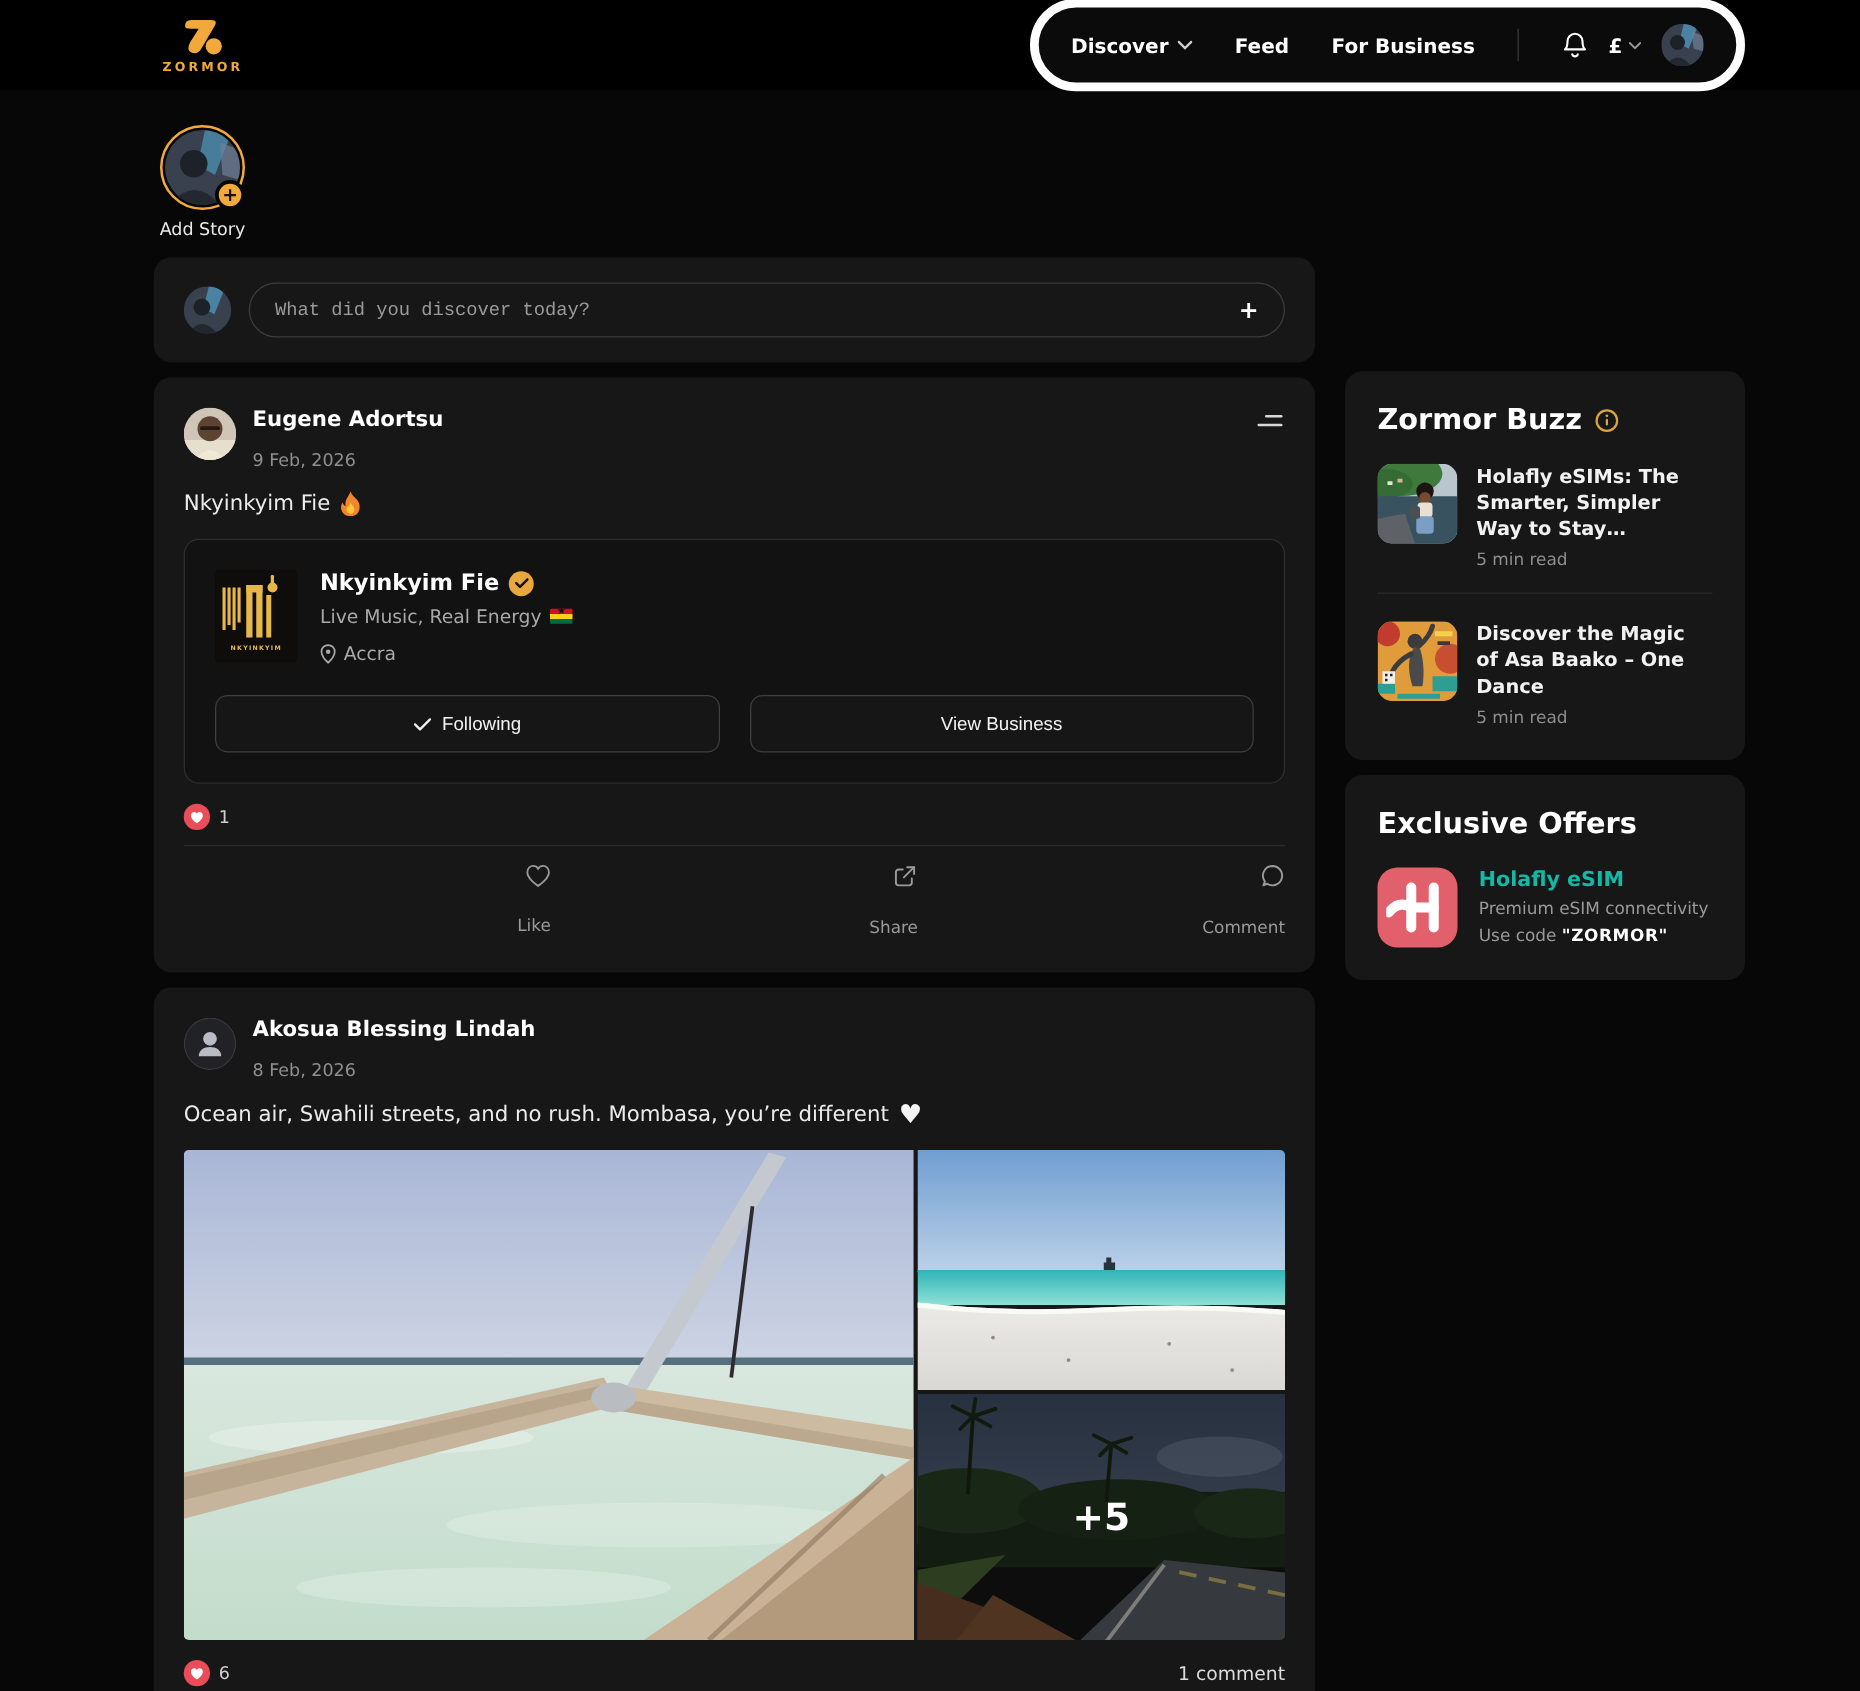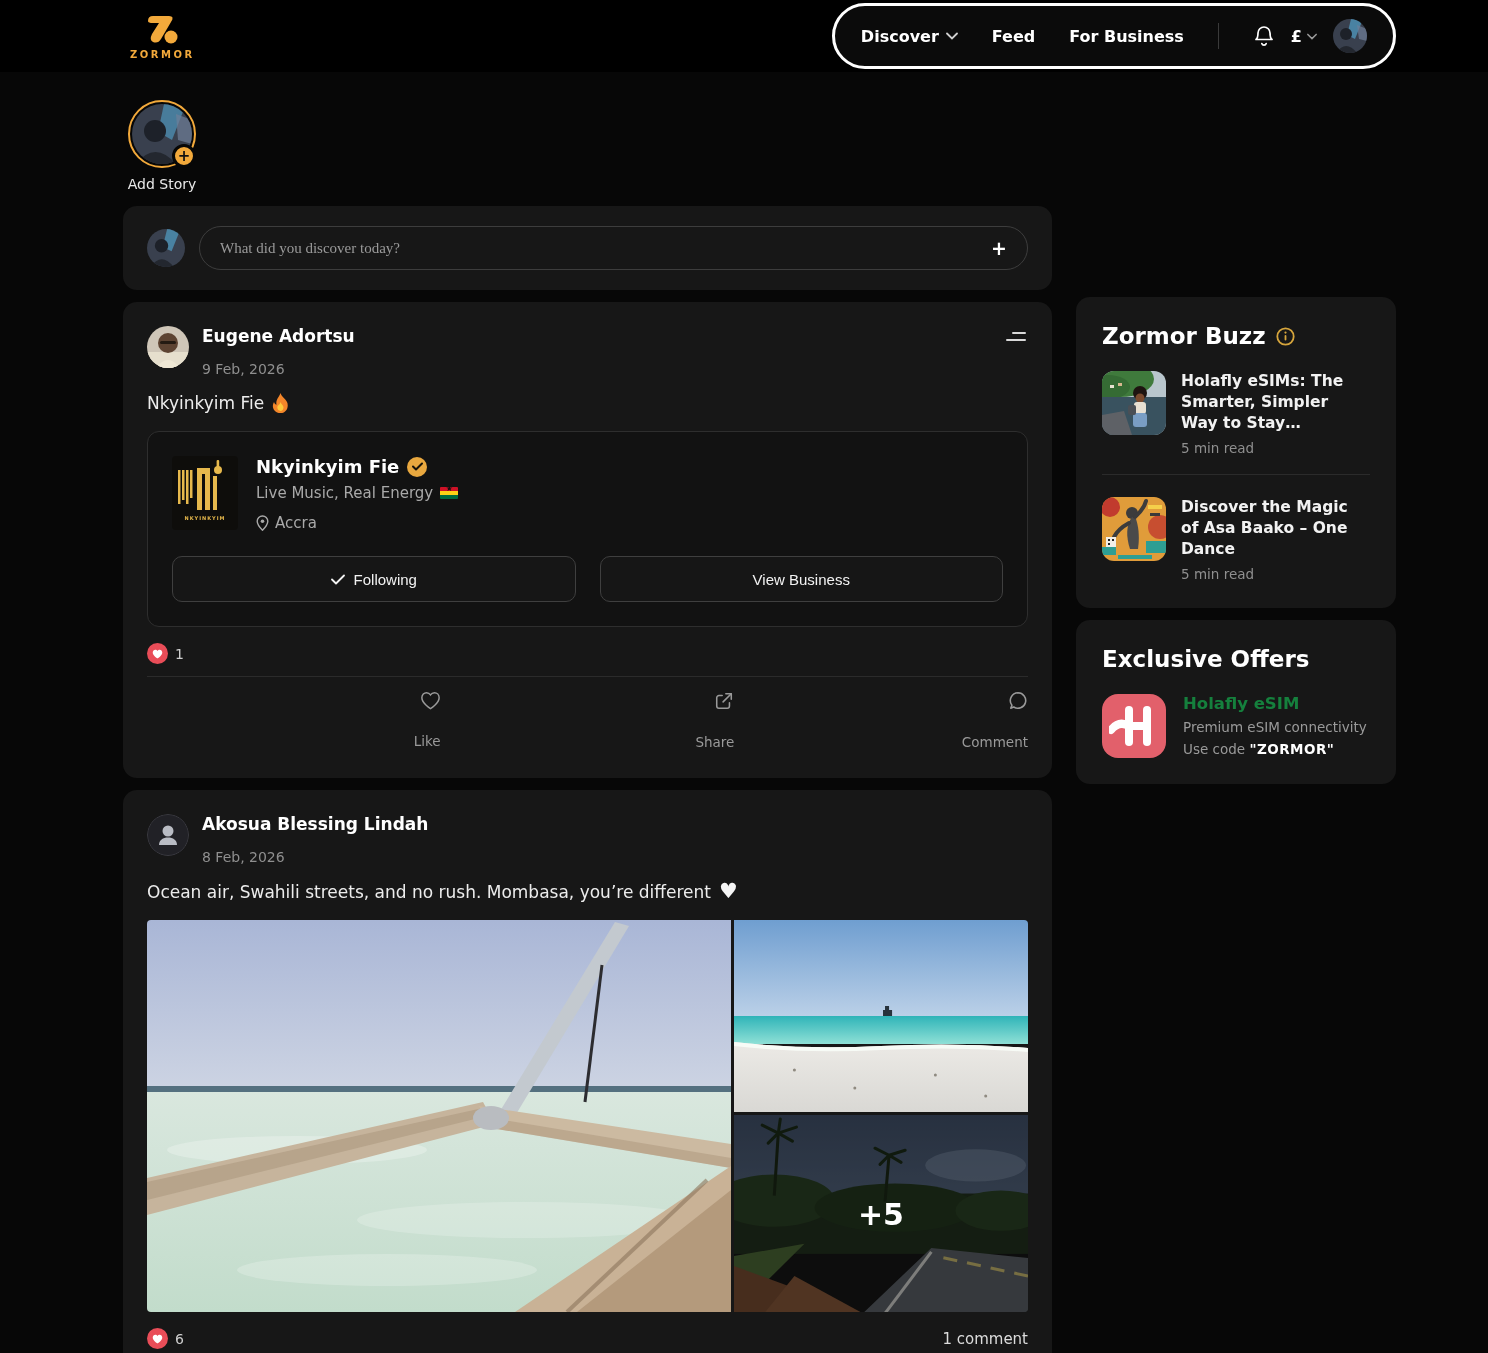--- a/index.html
+++ b/index.html
@@ -8,21 +8,21 @@
     background:#070707;
     color:#ececec;
     font-family:"DejaVu Sans","Liberation Sans",sans-serif;
   }
   
   .topbar { height:72px; display:flex; align-items:center; justify-content:space-between;
             padding:0 92px 0 130px; background:#000; }
   .logo { display:flex; flex-direction:column; align-items:center; gap:2px; }
   .logo-word { color:#f2a93b; font-size:10px; font-weight:bold; letter-spacing:2.5px; }
   .navpill { display:flex; align-items:center; gap:34px; background:#0b0b0b;
-             border:3px solid #ffffff; border-radius:999px; padding:13px 26px; }
+             border:7px solid #ffffff; border-radius:999px; padding:13px 26px; }
   .navitem { display:flex; align-items:center; gap:7px; color:#fff; font-size:16px;
              font-weight:bold; cursor:pointer; white-space:nowrap; }
   .nav-divider { width:1px; height:26px; background:#3a3a3a; }
   .nav-right { display:flex; align-items:center; gap:16px; }
   .currency { display:flex; align-items:center; gap:5px; color:#fff; font-size:16px; font-weight:bold; }
   .avatar-sm { width:34px; height:34px; border-radius:50%; overflow:hidden; flex:0 0 auto; }
   
   .shell { padding:0 92px 0 123px; }
   .columns { display:flex; gap:24px; }
   .feedcol { width:929px; }
@@ -36,21 +36,21 @@
                 background:#f2a93b; border:3px solid #070707; color:#111; font-size:15px; font-weight:bold;
                 display:flex; align-items:center; justify-content:center; line-height:1; }
   .story-label { font-size:14px; color:#e8e8e8; }
   
   .card { background:#171717; border-radius:14px; padding:24px; }
   .composer { margin-top:14px; display:flex; align-items:center; gap:14px; padding:20px 24px; }
   .composer .avatar-sm { width:38px; height:38px; }
   .compose-box { flex:1; display:flex; align-items:center; border:1px solid #3d3d3d;
                  border-radius:999px; height:44px; padding:0 20px; }
   .compose-box input { flex:1; background:transparent; border:none; outline:none;
-                       color:#8b5cf6; font-size:15px; font-family:Liberation Serif, serif; }
+                       color:#8b5cf6; font-size:15px; font-family:Liberation Mono, monospace; }
   .compose-box input::placeholder { color:#9a9a9a; }
   .compose-plus { color:#fff; font-size:19px; font-weight:bold; cursor:pointer; }
   .post { margin-top:12px; }
   .post-head { display:flex; align-items:flex-start; gap:13px; }
   .avatar-md { width:42px; height:42px; border-radius:50%; overflow:hidden; flex:0 0 auto; }
   .post-who { flex:1; }
   .post-name { font-size:17px; font-weight:bold; color:#fff; }
   .post-date { font-size:14px; color:#8f8f8f; margin-top:15px; }
   .menu-bars { display:flex; flex-direction:column; align-items:flex-end; gap:5px; padding:6px 2px; cursor:pointer; }
   .menu-bars i { display:block; height:2px; background:#d9d9d9; border-radius:2px; }
@@ -101,21 +101,21 @@
   .side-title { display:flex; align-items:center; gap:10px; font-size:23px; font-weight:bold; color:#ffffff; }
   .buzz-item { display:flex; gap:15px; margin-top:22px; cursor:pointer; }
   .buzz-thumb { width:64px; height:64px; border-radius:12px; overflow:hidden; flex:0 0 auto; }
   .buzz-thumb svg { display:block; }
   .buzz-title { font-size:15.5px; font-weight:bold; color:#f2f2f2; line-height:1.35; }
   .buzz-read { margin-top:6px; font-size:13.5px; color:#8f8f8f; }
   .buzz-divider { height:1px; background:#2b2b2b; margin:18px 0 0; }
   .offer { display:flex; gap:17px; margin-top:22px; cursor:pointer; }
   .offer-logo { width:64px; height:64px; border-radius:16px; background:#e2606b; flex:0 0 auto;
                 display:flex; align-items:center; justify-content:center; }
-  .offer-name { font-size:16.5px; font-weight:bold; color:#15803d; }
+  .offer-name { font-size:16.5px; font-weight:bold; color:#14b8a6; }
   .offer-desc { margin-top:6px; font-size:13.5px; color:#9a9a9a; }
   .offer-code { margin-top:6px; font-size:13.5px; color:#9a9a9a; }
   .offer-code b { color:#fff; letter-spacing:0.5px; }
   .icon { display:inline-flex; align-items:center; justify-content:center; }
   .white-heart { color:#f5f5f5; font-size:21px; line-height:1; }
 </style>
 </head>
 <body>
 
 <header class="topbar">

